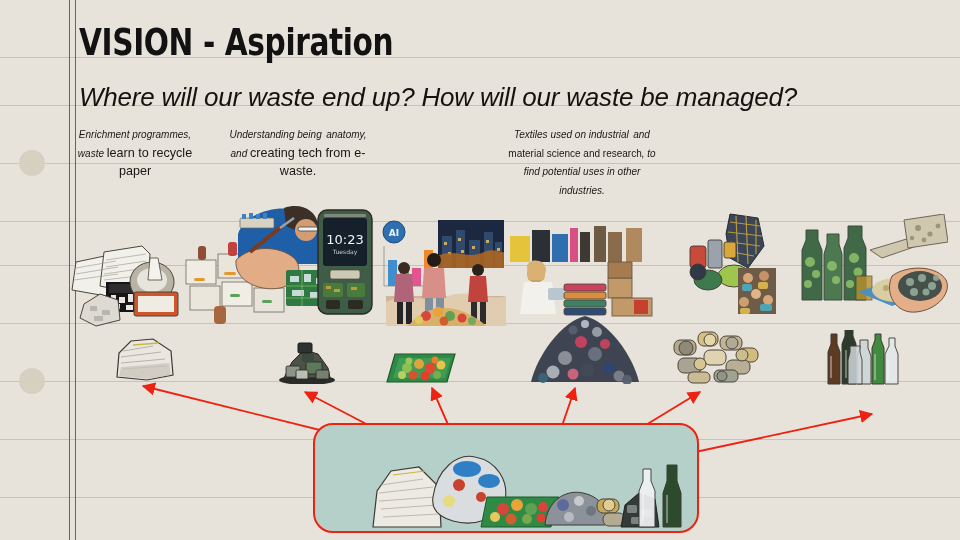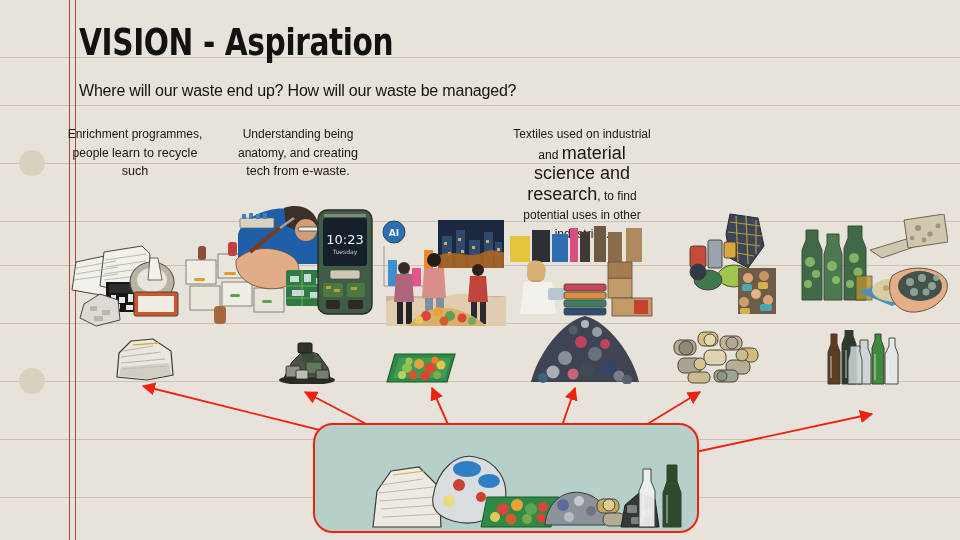--- a/index.html
+++ b/index.html
@@ -20,28 +20,28 @@
   
   .page-title{
     position:absolute;left:79px;top:20px;
     font-family:"DejaVu Sans", sans-serif;
     font-weight:700;font-size:38px;letter-spacing:-0.5px;
     transform:scaleX(.78);transform-origin:left center;
     white-space:nowrap;color:#131212;
   }
   .page-subtitle{
     position:absolute;left:79px;top:82px;
-    font-size:16px;letter-spacing:-.2px;white-space:nowrap;color:#16120f;
+    font-size:26px;letter-spacing:-.2px;white-space:nowrap;color:#16120f;font-style:italic;
   }
 
   
   .caption{position:absolute;text-align:center;line-height:1.16;color:#1a1613;}
-  .caption .sm{font-size:12px;}
+  .caption .sm{font-size:10px;font-style:italic;}
   .caption .lg{font-size:12.6px;}
-  .caption .xl{font-size:18px;}
+  .caption .xl{font-size:10px;}
 
   
   .collage{position:absolute;text-decoration:underline;}
 
   
   .pile{position:absolute;}
 
   
   .mix-box{
     position:absolute;border:2.4px solid #ee2211;border-radius:20px;
@@ -72,21 +72,21 @@
     <div class="margin-line" style="left:75px"></div>
     <div class="hole" style="left:19px;top:150px"></div>
     <div class="hole" style="left:19px;top:368px"></div>
   </div>
 
   <div class="page-title">VISION - Aspiration</div>
   <div class="page-subtitle">Where will our waste end up? How will our waste be managed?</div>
 
   <div class="caption" style="left:66px;width:138px;top:124px">
     <span class="sm">Enrichment programmes,</span>
-    <span class="sm">people </span><span class="lg">learn to recycle such</span>
+    <span class="sm">waste </span><span class="lg">learn to recycle paper</span>
   </div>
 
   <div class="caption" style="left:228px;width:140px;top:124px">
     <span class="sm">Understanding being</span>
     <span class="sm">anatomy, and </span><span class="lg">creating tech from e-waste.</span>
   </div>
 
 
   <div class="caption" style="left:506px;width:152px;top:124px">
     <span class="sm">Textiles used on industrial</span>

